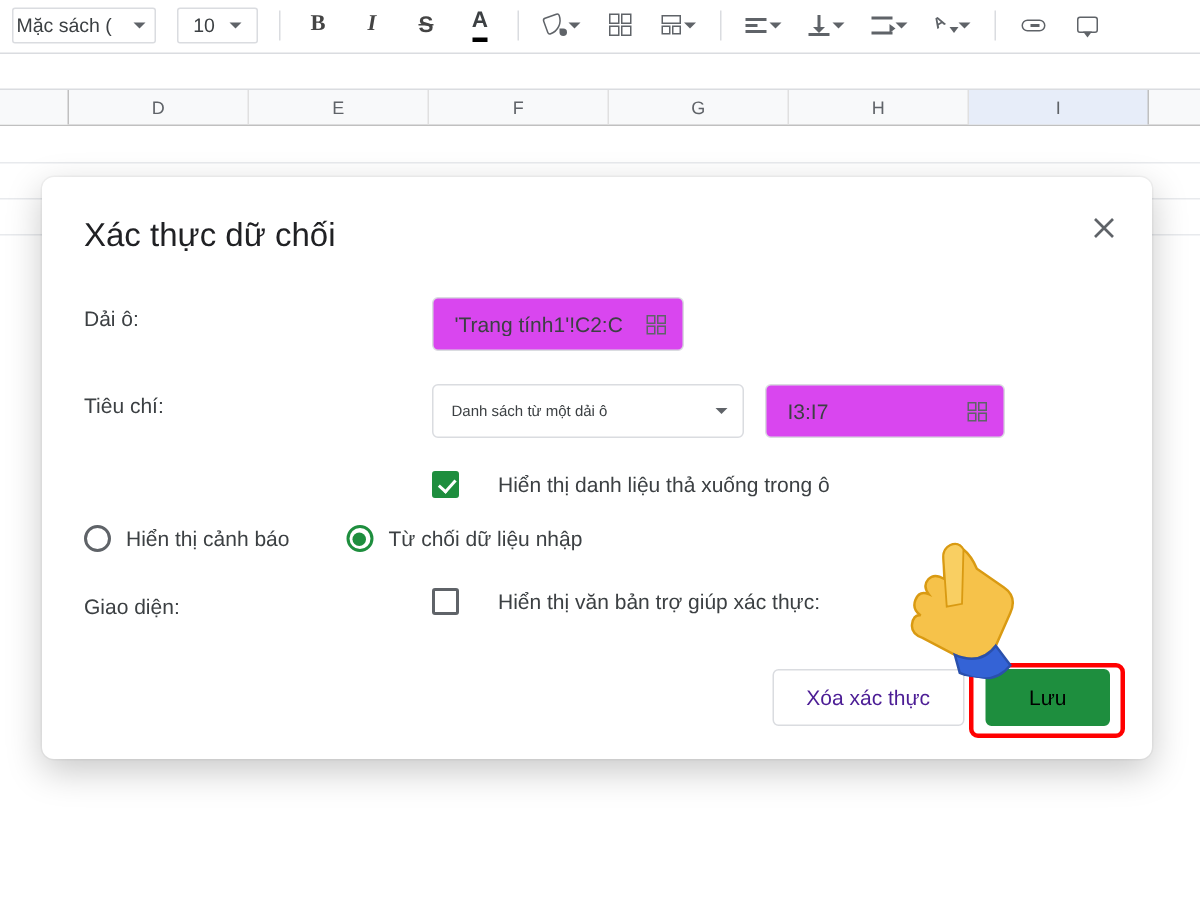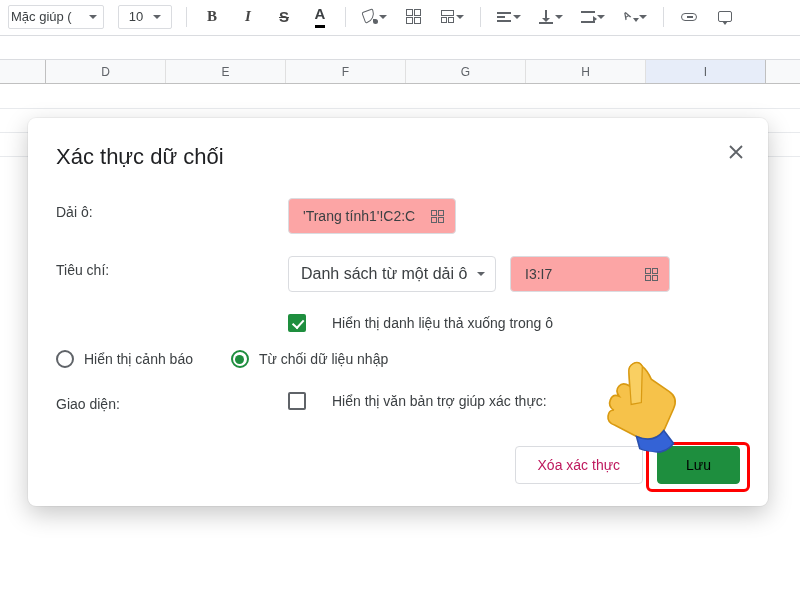--- a/index.html
+++ b/index.html
@@ -227,21 +227,21 @@
     align-items:center;
     flex-wrap:wrap;
   }
   .text-input{
     display:flex;
     align-items:center;
     border:1px solid #dadce0;
     border-radius:4px;
     height:36px;
     padding:0 8px 0 12px;
-    background:#fca5a5;
+    background:#d946ef;
   }
   .text-input input{
     border:none; outline:none;
     font-size:14px; color:#3c4043;
     width:120px;
     background:transparent;
   }
   .text-input.wide input{ width:112px; }
   .grid-btn{
     margin-left:6px;
@@ -250,21 +250,21 @@
     grid-template-rows:6px 6px;
     gap:1px;
   }
   .grid-btn span{border:1.2px solid #5f6368;}
   .grid-btn.clickable{ cursor:pointer; padding:3px; border-left:1px solid transparent;}
   .select-box{
     display:flex;align-items:center;justify-content:space-between;
     border:1px solid #dadce0;border-radius:4px;
     height:36px;padding:0 10px 0 12px;
     min-width:208px;
-    font-size:16px;color:#3c4043;
+    font-size:10px;color:#3c4043;
     cursor:pointer;
     background:#fff;
   }
   .checkbox{
     width:18px;height:18px;border:2px solid #5f6368;border-radius:2px;
     display:inline-flex;align-items:center;justify-content:center;
     flex-shrink:0;
   }
   .checkbox.checked{
     background:#1e8e3e;border-color:#1e8e3e;
@@ -293,21 +293,21 @@
     justify-content:flex-end;
     gap:14px;
     margin-top:34px;
   }
   .btn{
     height:38px;
     padding:0 22px;
     border-radius:4px;
     border:1px solid #dadce0;
     background:#fff;
-    color:#be185d;
+    color:#4c1d95;
     font-size:14px;
     font-weight:500;
     cursor:pointer;
     display:inline-flex;align-items:center;justify-content:center;
   }
   .btn.txt{ border:none; color:#5f6368; font-weight:500;}
   .btn.primary{
     background:#1e8e3e;border-color:#1e8e3e;color:#000000;
     padding:0 28px;
   }
@@ -327,21 +327,21 @@
     width:86px;height:90px;
     pointer-events:none;
     transform:rotate(8deg);
   }
 </style>
 </head>
 <body>
 
 <div class="toolbar">
   <div class="font-select">
-    <span>Mặc giúp (</span>
+    <span>Mặc sách (</span>
     <span class="caret"></span>
   </div>
   <div class="size-select">
     <span>10</span>
     <span class="caret"></span>
   </div>
   <div class="tool-sep"></div>
   <span class="tb-btn">
       <span class="tb-b">B</span>
     </span>

